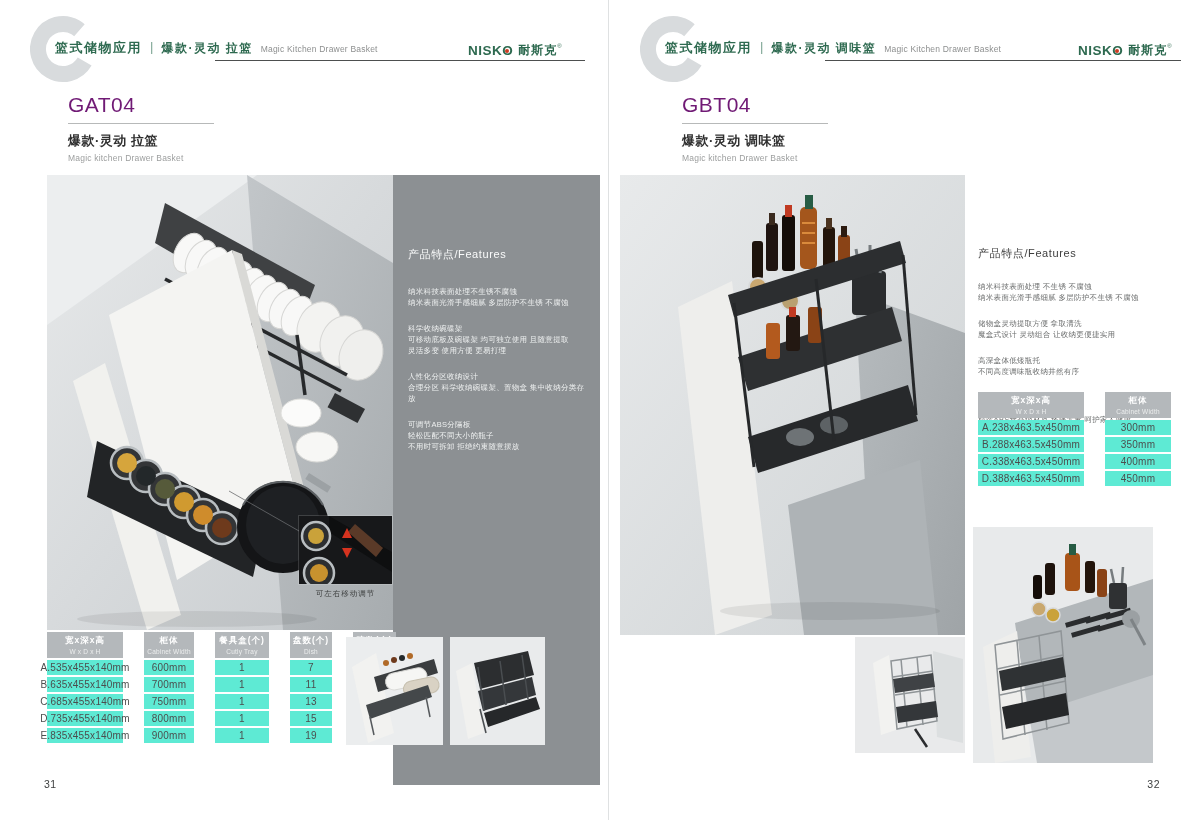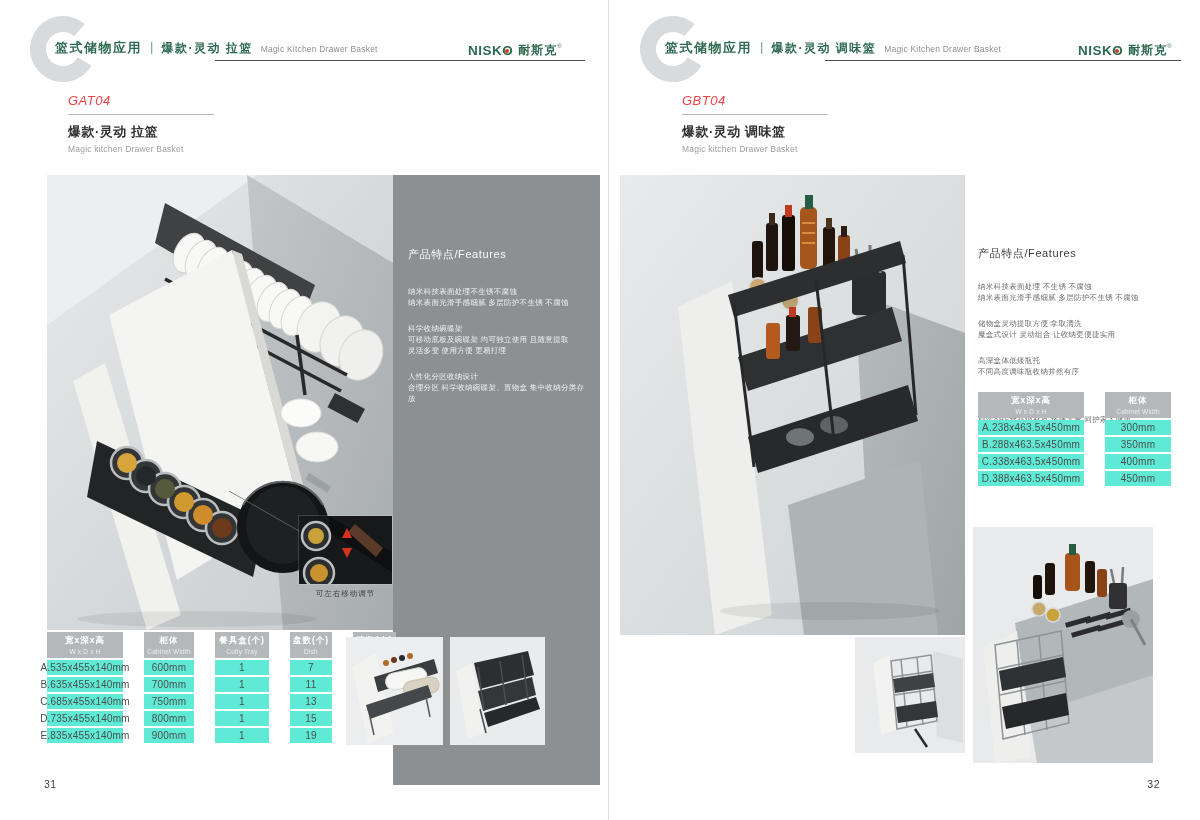--- a/index.html
+++ b/index.html
@@ -22,21 +22,21 @@
   .rule{height:1px;background:#4d4f4f;}
 
   
   .logo{display:flex;align-items:center;white-space:nowrap;}
   .logo-en{font-size:13.5px;font-weight:bold;color:#2e6a50;letter-spacing:.5px;}
   .logo-dot{width:4px;height:4px;border-radius:50%;background:#cf3a22;margin-left:-8px;margin-right:5px;}
   .logo-cn{font-size:12px;font-weight:bold;color:#2e6a50;letter-spacing:1px;margin-left:4px;}
   .logo-reg{font-size:6px;color:#2e6a50;align-self:flex-start;margin-top:1px;}
 
   
-  .prod-code{font-size:13px;color:#ef4444;letter-spacing:.5px;font-style:italic;}
+  .prod-code{font-size:21px;color:#701a75;letter-spacing:.5px;}
   .prod-rule{width:146px;height:1px;background:#b7b9b9;margin:6px 0 8px;}
   .prod-cn{font-size:13px;font-weight:bold;color:#2f2f2f;letter-spacing:.5px;}
   .prod-en{font-size:8.5px;color:#9c9e9e;margin-top:3px;letter-spacing:.2px;}
 
   
   .photo{overflow:hidden;}
   .photo svg{display:block;}
 
   
   .features-panel{background:#8c9093;box-sizing:border-box;padding:72px 14px 0 15px;}
@@ -105,20 +105,25 @@
           <p>纳米表面光滑手感细腻 多层防护不生锈 不腐蚀</p>
         </div>
         <div class="feat-block">
           <p>科学收纳碗碟架</p>
           <p>可移动底板及碗碟架 均可独立使用 且随意提取</p>
           <p>灵活多变 使用方便 更易打理</p>
         </div>
         <div class="feat-block">
           <p>人性化分区收纳设计</p>
           <p>合理分区 科学收纳碗碟架、置物盒 集中收纳分类存放</p>
+        </div>
+        <div class="feat-block">
+          <p>可调节ABS分隔板</p>
+          <p>轻松匹配不同大小的瓶子</p>
+          <p>不用时可拆卸 拒绝约束随意摆放</p>
         </div>
       </div>
   </div>
 
   <div class="abs photo" style="left:47px;top:175px;width:346px;height:455px;">
     <svg width="346" height="455" viewBox="0 0 346 455">
       <defs>
         <linearGradient id="lgbg" x1="0" y1="0" x2="1" y2="1">
           <stop offset="0" stop-color="#e7e9ea"></stop>
             <stop offset="1" stop-color="#c7cbce"></stop>

